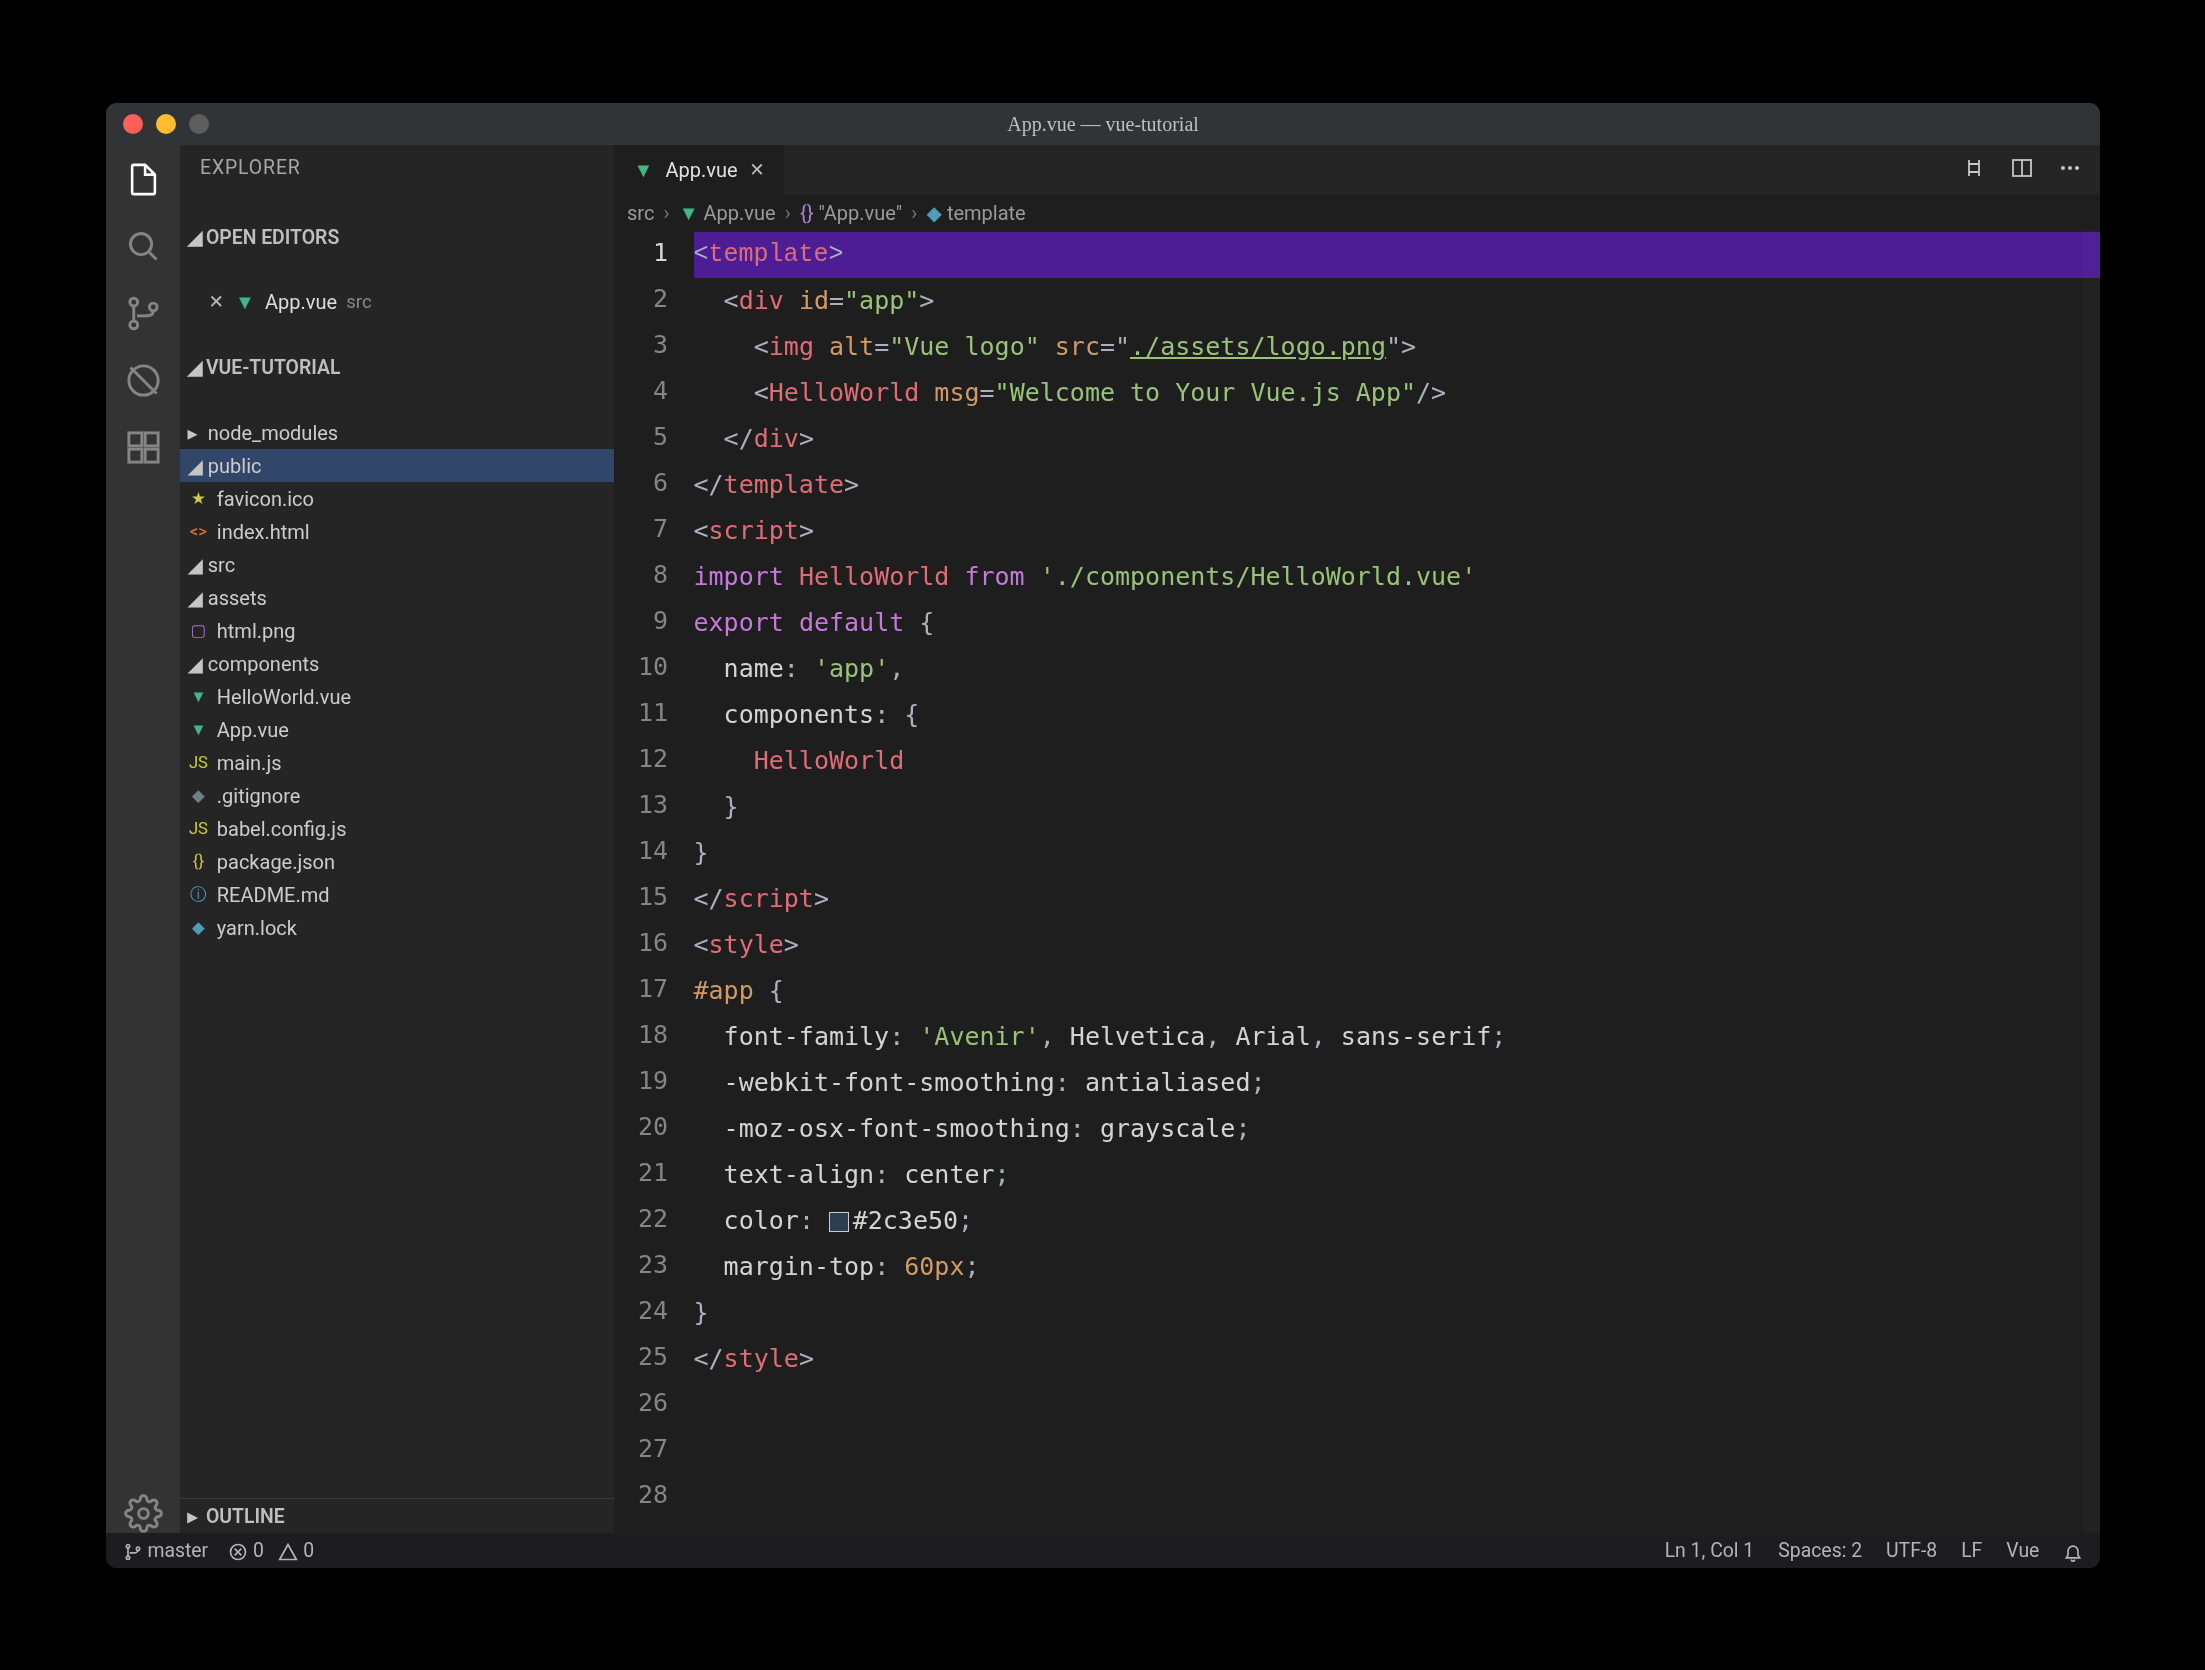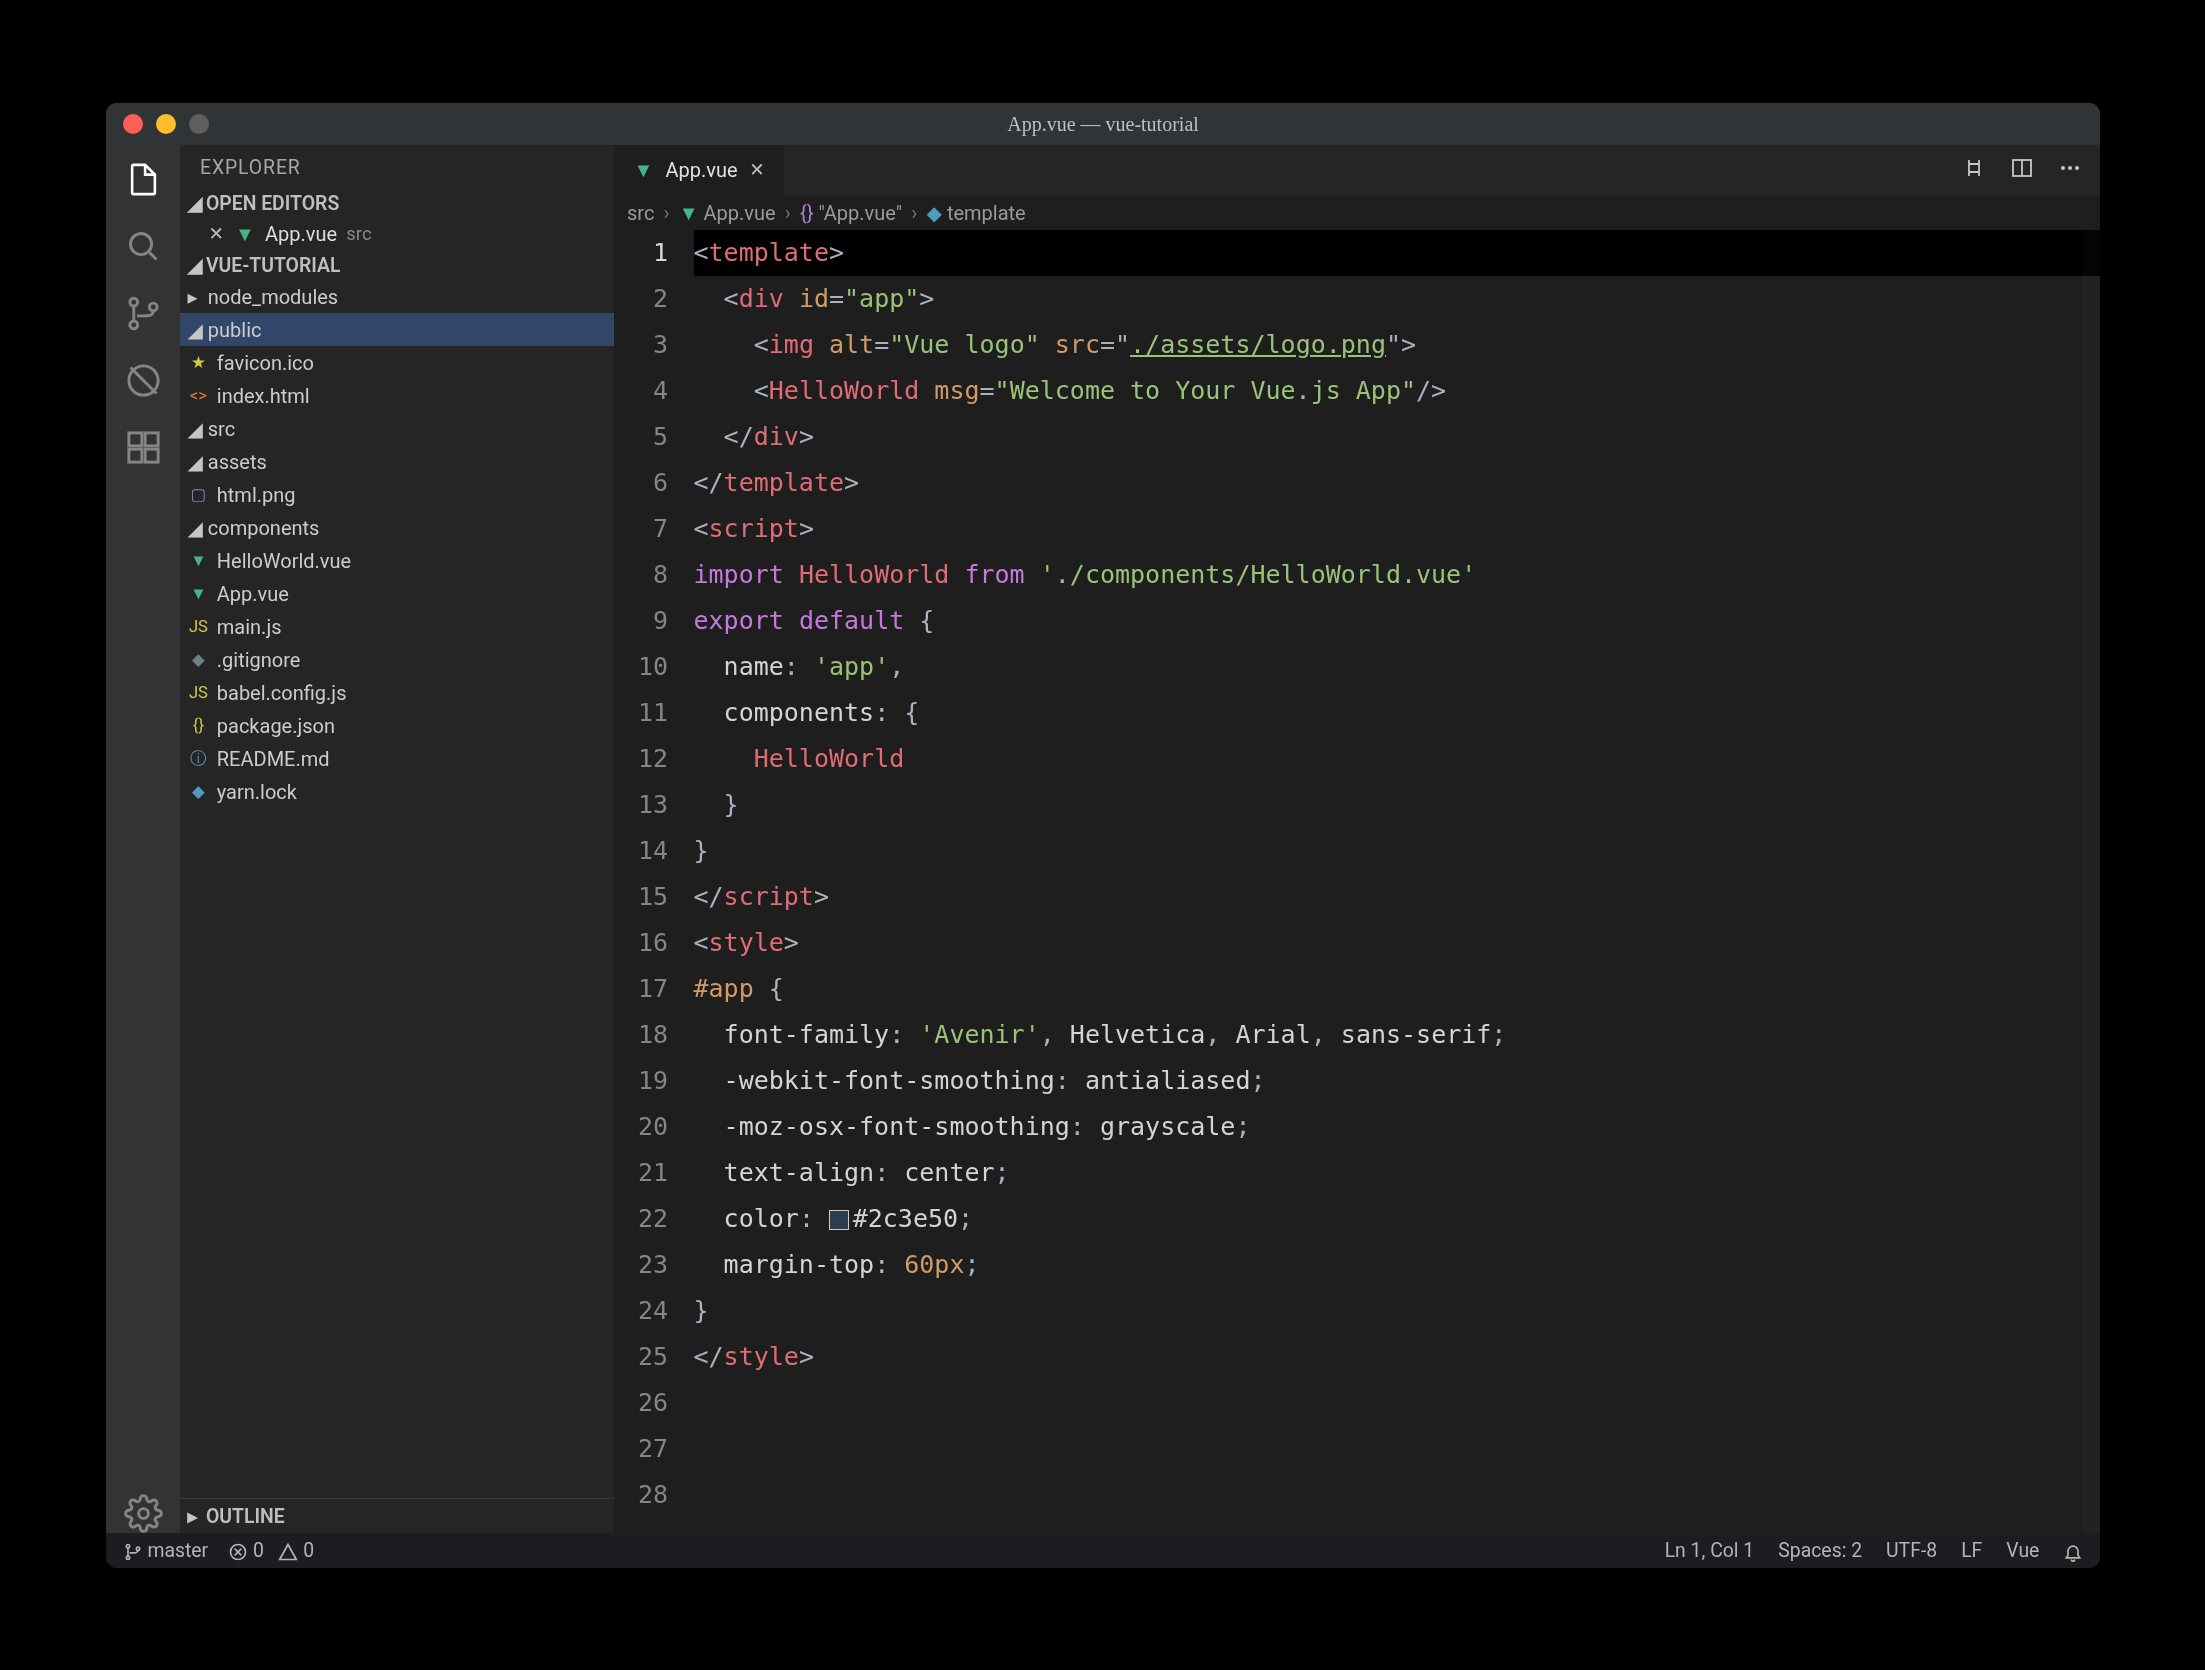--- a/index.html
+++ b/index.html
@@ -22,21 +22,21 @@
 .title { position:absolute; left:0; right:0; text-align:center; color:#bfbfbf; font-size:20px; pointer-events:none; }
 
 .body { flex:1; display:flex; overflow:hidden; }
 
 .activity { width:74px; background:#333333; display:flex; flex-direction:column; align-items:center; padding-top:14.8px; gap:28px; }
 .aicon { width:39px; height:39px; color:#858585; cursor:pointer; display:flex; align-items:center; justify-content:center; }
 .aicon.active { color:#fff; }
 .aicon svg { width:39px; height:39px; }
 .activity .spacer { flex:1; }
 
-.sidebar { width:434px; background:#252526; color:#ccc; display:flex; flex-direction:column; font-size:20px; }
+.sidebar { width:434px; background:#252526; color:#ccc; display:flex; flex-direction:column; font-size:20px;gap:34px; }
 .sidebar-title { padding:11px 20px 9.2px; color:#a7a7a7; font-size:19.4px; letter-spacing:0.9px; }
 .sect-head { display:flex; align-items:center; gap:5.5px; padding:3.7px 7.4px; color:#bfbfbf; font-weight:600; font-size:19.4px; cursor:pointer; }
 .chev { width:13px; display:inline-block; color:#c5c5c5; }
 .openeditors .item { display:flex; align-items:center; gap:9.2px; padding:3.7px 7.4px 3.7px 28px; }
 .xmark { color:#bbb; font-size:18.5px; width:16.6px; text-align:center; }
 .ficon { width:22px; display:inline-flex; justify-content:center; }
 .fname { color:#ddd; }
 .fpath { color:#888; font-size:18.5px; }
 
 .tree .row { display:flex; align-items:center; gap:7.4px; padding:2.8px 7.4px; cursor:pointer; height:33px; }
@@ -52,21 +52,21 @@
 .tabactions { margin-left:auto; display:flex; align-items:center; gap:24px; padding:0 18.5px; color:#c7c7c7;}
 .tabactions svg{width:24px;height:24px;}
 
 .crumbs { padding:5.5px 13px; color:#9a9a9a; font-size:20px; display:flex; align-items:center; gap:9.2px; }
 .crumbs .sep{color:#777;}
 
 .editor { flex:1; display:flex; font-family:"SF Mono",Menlo,Consolas,monospace; font-size:25px; line-height:46px; overflow:hidden; position:relative;}
 .gutter { width:74px; text-align:right; color:#858585; padding-right:20px; user-select:none; }
 .gutter .ln.active{color:#d7d7d7;}
 .code { flex:1; color:#d4d4d4; white-space:pre; padding-left:5.5px; }
-.code .hl-line{background:#000000;display:inline-block;width:100%;}
+.code .hl-line{background:#4c1d95;display:inline-block;width:100%;font-family:Liberation Mono, monospace;}
 .tok-tag{color:#e06c75;} .tok-attr{color:#d19a66;} .tok-str{color:#98c379;} .tok-str-u{color:#98c379;text-decoration:underline;margin-top:32px;}
 .tok-comp{color:#e06c75;} .tok-key{color:#c678dd;} .tok-pl{color:#d4d4d4;} .tok-punct{color:#abb2bf;}
 .tok-prop{color:#d4d4d4;} .tok-val{color:#d19a66;} .tok-sel{color:#d19a66;} .tok-css-str{color:#98c379;} .tok-em{color:#e06c75;}
 .minimap{position:absolute;right:0;top:0;bottom:0;width:16.6px;background:rgba(255,255,255,0.02);}
 .colorbox{display:inline-block;width:20px;height:20px;border:1.8px solid #ccc;vertical-align:middle;margin-right:3.7px;}
 
 .status { height:35px; background:#1c1c21; display:flex; align-items:center; color:#b4b4b4; font-size:19.4px; padding:0 16.6px; gap:20px;}
 .status .right{margin-left:auto;display:flex;gap:24px;align-items:flex-start;}
 .status svg{width:20px;height:20px;vertical-align:middle;}
 </style>

